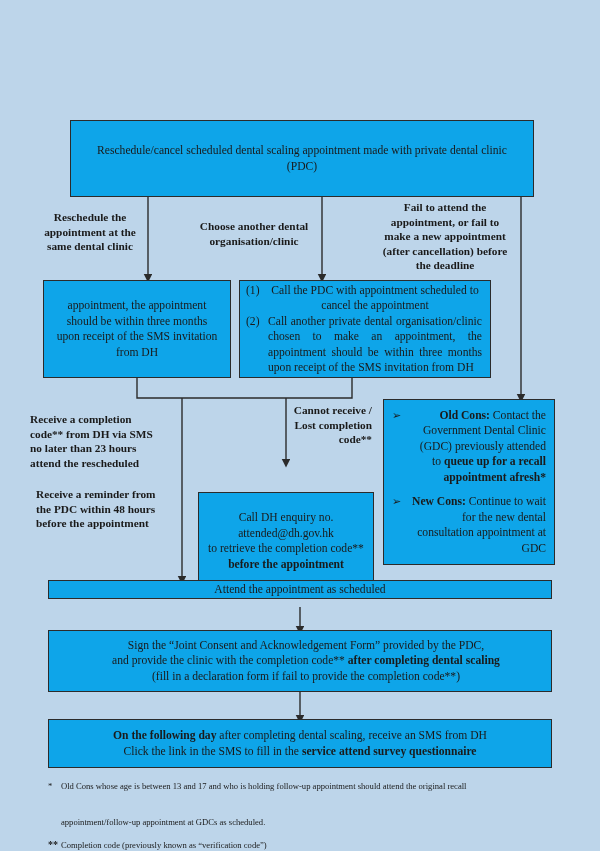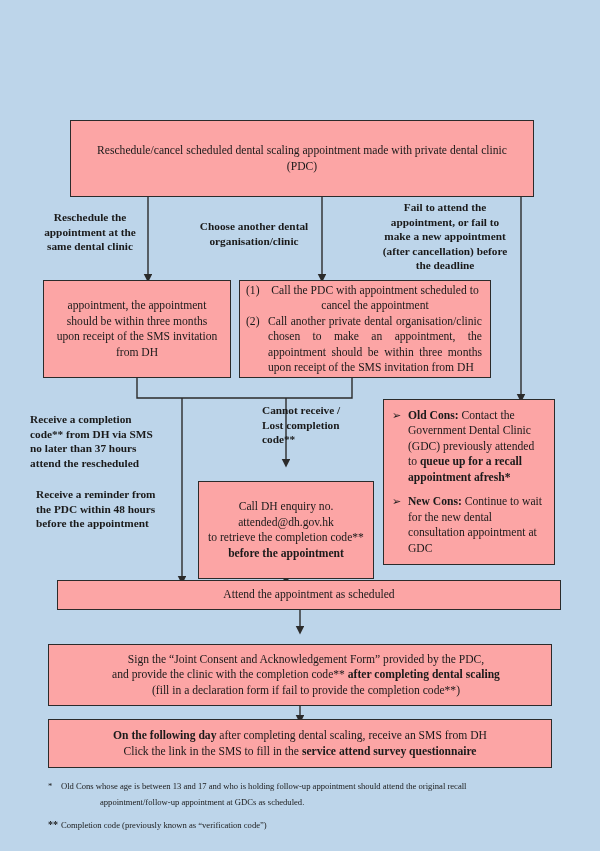--- a/index.html
+++ b/index.html
@@ -16,21 +16,21 @@
 
   .title{
     position:absolute;left:0;top:34px;width:600px;
     text-align:center;font-weight:bold;font-size:12.6px;line-height:20px;
   }
   .title div{white-space:nowrap;}
 
   .box{
     position:absolute;
     border:1.4px solid #2b2b2b;
-    background:#fca5a5;
+    background:#0ea5e9;
     box-sizing:border-box;
     display:flex;align-items:center;justify-content:center;
     text-align:center;
     font-size:11.6px;line-height:15.5px;
   }
   .box .inner{width:100%;padding:0 6px;box-sizing:border-box;}
   .box.left-align{text-align:left;justify-content:flex-start;}
 
   .lbl{
     position:absolute;font-weight:bold;font-size:11.3px;line-height:14.5px;
@@ -49,21 +49,21 @@
   .b{font-weight:bold;}
 
   .numlist{display:block;}
   .numrow{display:flex;align-items:flex-start;}
   .numrow .n{width:22px;flex:0 0 22px;text-align:left;}
   .numrow .t{flex:1;text-align:justify;}
   .numrow .t.nj{text-align:center;}
 
   .bullet-row{display:flex;align-items:flex-start;margin-bottom:9px;}
   .bullet-row .bt{width:16px;flex:0 0 16px;font-size:11px;}
-  .bullet-row .bx{flex:1;text-align:left;}
+  .bullet-row .bx{flex:1;text-align:right;}
 </style>
 </head>
 <body>
 
 <div class="stage">
 
   <svg class="lines" viewBox="0 0 600 851">
     <defs>
       <marker id="ah" markerWidth="8" markerHeight="8" refX="3.2" refY="3.2" orient="auto" markerUnits="strokeWidth">
         <path d="M0,0 L6.4,3.2 L0,6.4 z" fill="#2b2b2b"></path>
@@ -136,38 +136,38 @@
       <div class="numrow">
         <span class="n">(2)</span>
         <span class="t">Call another private dental organisation/clinic chosen to make an appointment, the appointment should be within three months upon receipt of the SMS invitation from DH</span>
       </div>
     </div>
   </div>
 
   <div class="lbl" style="left:30px;top:412px;width:160px;">
     <div>Receive a completion</div>
     <div>code** from DH via SMS</div>
-    <div>no later than 37 hours</div>
+    <div>no later than 23 hours</div>
     <div>attend the rescheduled</div>
     <div style="height:4px;overflow:hidden;">appointment</div>
   </div>
 
   <div class="lbl" style="left:36px;top:487px;width:165px;">
     <div>Receive a reminder from</div>
     <div>the PDC within 48 hours</div>
     <div>before the appointment</div>
   </div>
 
-  <div class="lbl" style="left:262px;top:403px;width:110px;">
+  <div class="lbl" style="left:262px;top:403px;width:110px;text-align:right;">
     <div>Cannot receive /</div>
     <div>Lost completion</div>
     <div>code**</div>
   </div>
 
-  <div class="box" style="left:198px;top:481px;width:176px;height:98px;">
+  <div class="box" style="left:198px;top:492px;width:176px;height:98px;">
     <div class="inner">
       <div>Call DH enquiry no.</div>
       <div>attended@dh.gov.hk</div>
       <div>to retrieve the completion code**</div>
       <div class="b">before the appointment</div>
     </div>
   </div>
 
   <div class="box left-align" style="left:383px;top:399px;width:172px;height:166px;">
     <div class="inner" style="padding:0 8px;">
@@ -179,27 +179,27 @@
       </div>
       <div class="bullet-row" style="margin-bottom:0;">
         <span class="bt">➢</span>
         <span class="bx">
           <span class="b">New Cons:</span><span> Continue to wait for the new dental consultation appointment at GDC</span>
         </span>
       </div>
     </div>
   </div>
 
-  <div class="box" style="left:48px;top:580px;width:504px;height:30px;margin-left:9px;">
+  <div class="box" style="left:48px;top:580px;width:504px;height:19px;">
     <div class="inner">
       <div>Attend the appointment as scheduled</div>
     </div>
   </div>
 
-  <div class="box" style="left:48px;top:644px;width:504px;height:62px;padding-left:12px;">
+  <div class="box" style="left:48px;top:630px;width:504px;height:62px;padding-left:12px;">
     <div class="inner">
       <div>Sign the “Joint Consent and Acknowledgement Form” provided by the PDC,</div>
       <div>
         <span>and provide the clinic with the completion code** </span><span class="b">after completing dental scaling</span>
       </div>
       <div>(fill in a declaration form if fail to provide the completion code**)</div>
     </div>
   </div>
 
   <div class="box" style="left:48px;top:719px;width:504px;height:49px;">
@@ -211,21 +211,21 @@
         <span>Click the link in the SMS to fill in the </span><span class="b">service attend survey questionnaire</span>
       </div>
     </div>
   </div>
 
   <div class="foot" style="left:48px;top:780px;width:510px;">
     <div class="row">
       <span class="mark">*</span>
       <span class="txt">Old Cons whose age is between 13 and 17 and who is holding follow-up appointment should attend the original recall</span>
     </div>
-    <div class="row" style="margin-top:4px;gap:39px;">
+    <div class="row" style="margin-top:24px;">
       <span class="mark"></span>
       <span class="txt2">appointment/follow-up appointment at GDCs as scheduled.</span>
     </div>
     <div class="row" style="margin-top:11px;">
       <span class="mark b" style="font-size:10px;">**</span>
       <span class="txt2">Completion code (previously known as “verification code”)</span>
     </div>
   </div>
 
 </div>

